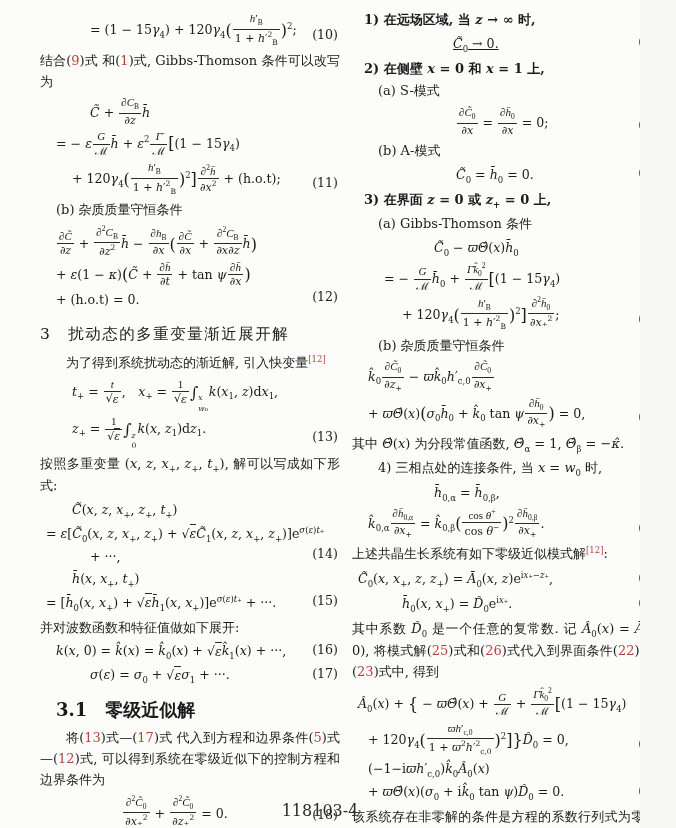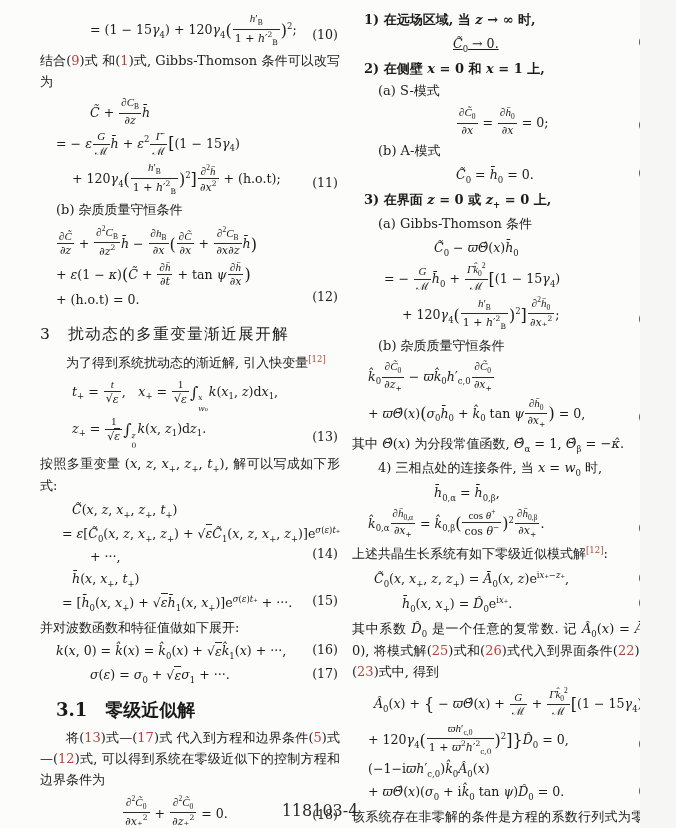--- a/index.html
+++ b/index.html
@@ -12,21 +12,21 @@
   .ind{text-indent:2em;}
   .li0{padding-left:12px;font-weight:bold;}
   .li1{padding-left:16px;}
   .li2{padding-left:26px;}
   .h2{font-size:15.5px;letter-spacing:1.5px;margin:14px 0 8px;font-weight:400;}
   .h3{font-size:18px;font-weight:700;margin:12px 16px 6px;}
   .eq{position:relative;margin:4px 0;font-size:12.6px;line-height:1.45;}
   .eq .eqbody{display:block;}
   .eq .no{position:absolute;right:2px;bottom:3px;font-size:12.6px;}
   .ln{display:block;margin:3px 0;white-space:nowrap;}
-  .m0{margin-left:22px;}.m1{margin-left:16px;}.m2{margin-left:32px;}
+  .m0{margin-left:6px;}.m1{margin-left:16px;}.m2{margin-left:32px;}
   .m3{margin-left:50px;}.m4{margin-left:82px;}.m5{margin-left:104px;}.m6{margin-left:101px;text-decoration:underline;}
   sub,sup{font-size:8.5px;}
   .fr{display:inline-block;vertical-align:-0.62em;text-align:center;line-height:1.12;font-size:11px;margin:0 1px;}
   .fr .n{display:block;border-bottom:0.9px solid #2a2a2a;padding:0 2px 1px;font-family:Liberation Serif, serif;}
   .fr .d{display:block;padding:1px 2px 0;}
   .fr sub,.fr sup{font-size:7.5px;}
   .bp{font-size:16px;vertical-align:-1.5px;}
   .ov{border-top:0.9px solid #2a2a2a;padding-top:0.5px;}
   .rf{color:#b5433b;}
   sup.rf{font-size:8.5px;}

